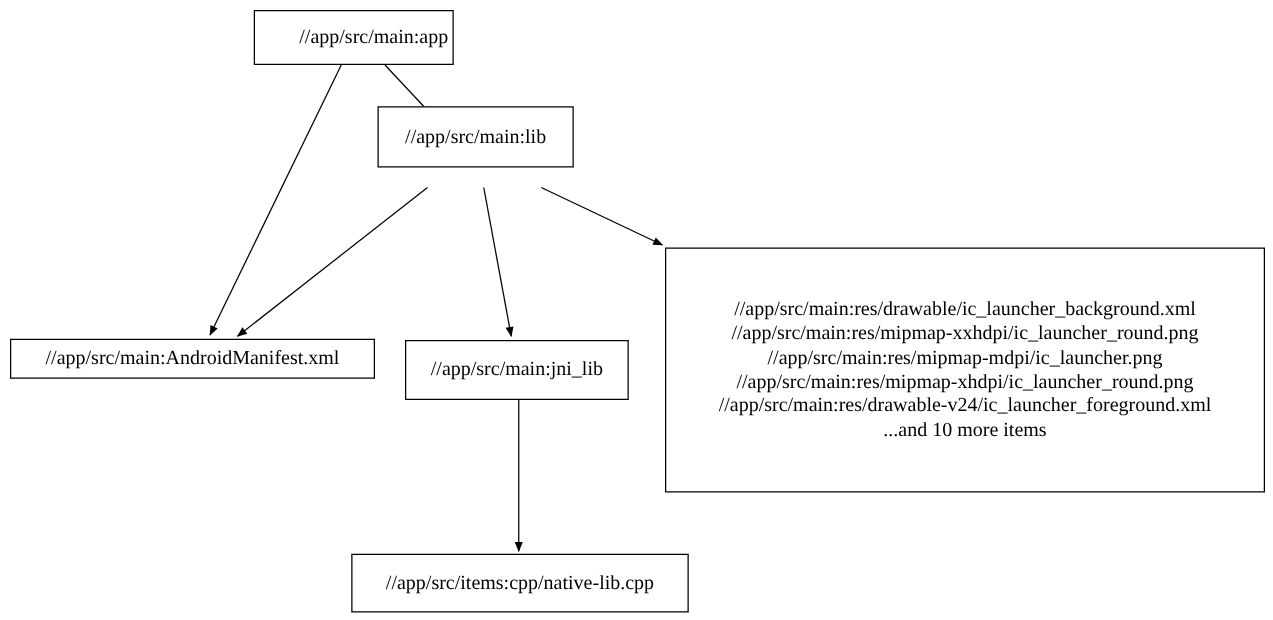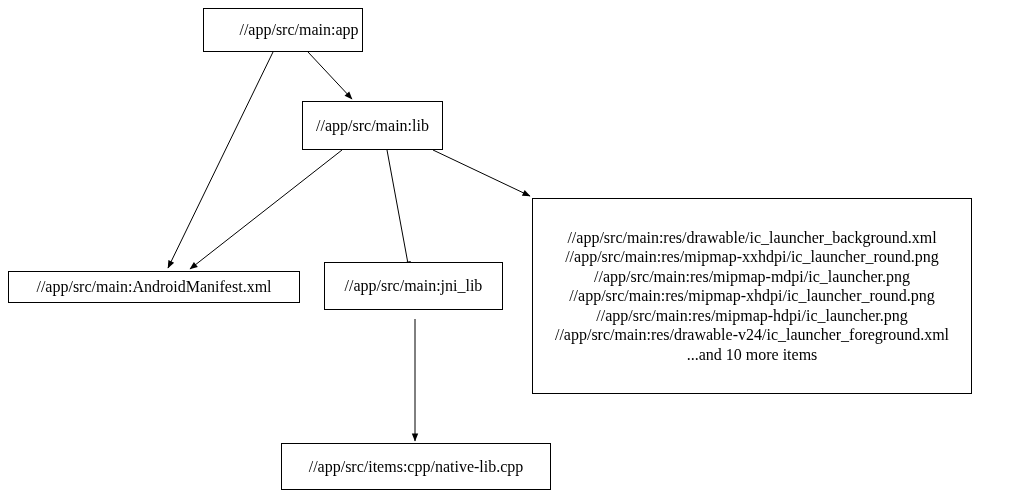--- a/index.html
+++ b/index.html
@@ -58,35 +58,34 @@
         <line x1="342" y1="150" x2="190" y2="269" stroke="#000000" stroke-width="1" marker-end="url(#arrowhead)"></line>
         <line x1="387" y1="150" x2="409" y2="269" stroke="#000000" stroke-width="1" marker-end="url(#arrowhead)"></line>
         <line x1="433" y1="150" x2="530" y2="196" stroke="#000000" stroke-width="1" marker-end="url(#arrowhead)"></line>
         <line x1="415" y1="319" x2="415" y2="441" stroke="#000000" stroke-width="1" marker-end="url(#arrowhead)"></line>
       </g>
   </svg>
   <div id="nodes-layer">
       <div class="node" style="left: 203px; top: 8px; width: 160px; height: 44px; background: rgb(255, 255, 255); border-color: rgb(0, 0, 0); color: rgb(0, 0, 0); padding-left: 32px;">
         <span class="line">//app/src/main:app</span>
       </div>
-      <div class="node" style="left: 302px; top: 101px; width: 141px; height: 49px; background: rgb(255, 255, 255); border-color: rgb(0, 0, 0); color: rgb(0, 0, 0);">
+      <div class="node" style="left: 302px; top: 85px; width: 157px; height: 49px; background: rgb(255, 255, 255); border-color: rgb(0, 0, 0); color: rgb(0, 0, 0);">
         <span class="line">//app/src/main:lib</span>
       </div>
       <div class="node" style="left: 8px; top: 271px; width: 292px; height: 32px; background: rgb(255, 255, 255); border-color: rgb(0, 0, 0); color: rgb(0, 0, 0);">
         <span class="line">//app/src/main:AndroidManifest.xml</span>
       </div>
-      <div class="node" style="left: 324px; top: 262px; width: 179px; height: 48px; background: rgb(255, 255, 255); border-color: rgb(0, 0, 0); color: rgb(0, 0, 0);">
+      <div class="node" style="left: 324px; top: 272px; width: 179px; height: 48px; background: rgb(255, 255, 255); border-color: rgb(0, 0, 0); color: rgb(0, 0, 0);">
         <span class="line">//app/src/main:jni_lib</span>
       </div>
-      <div class="node" style="left: 532px; top: 198px; width: 440px; height: 196px; background: rgb(255, 255, 255); border-color: rgb(0, 0, 0); color: rgb(0, 0, 0);">
+      <div class="node" style="left: 532px; top: 198px; width: 480px; height: 196px; background: rgb(255, 255, 255); border-color: rgb(0, 0, 0); color: rgb(0, 0, 0);">
         <span class="line">//app/src/main:res/drawable/ic_launcher_background.xml</span>
         <span class="line">//app/src/main:res/mipmap-xxhdpi/ic_launcher_round.png</span>
         <span class="line">//app/src/main:res/mipmap-mdpi/ic_launcher.png</span>
         <span class="line">//app/src/main:res/mipmap-xhdpi/ic_launcher_round.png</span>
-        <span class="line">//app/src/main:res/mipmap-hdpi/ic_launcher.png</span>
         <span class="line">//app/src/main:res/drawable-v24/ic_launcher_foreground.xml</span>
         <span class="line">...and 10 more items</span>
       </div>
       <div class="node" style="left: 281px; top: 443px; width: 270px; height: 47px; background: rgb(255, 255, 255); border-color: rgb(0, 0, 0); color: rgb(0, 0, 0);">
         <span class="line">//app/src/items:cpp/native-lib.cpp</span>
       </div>
     </div>
 </div>
 
 </body></html>

